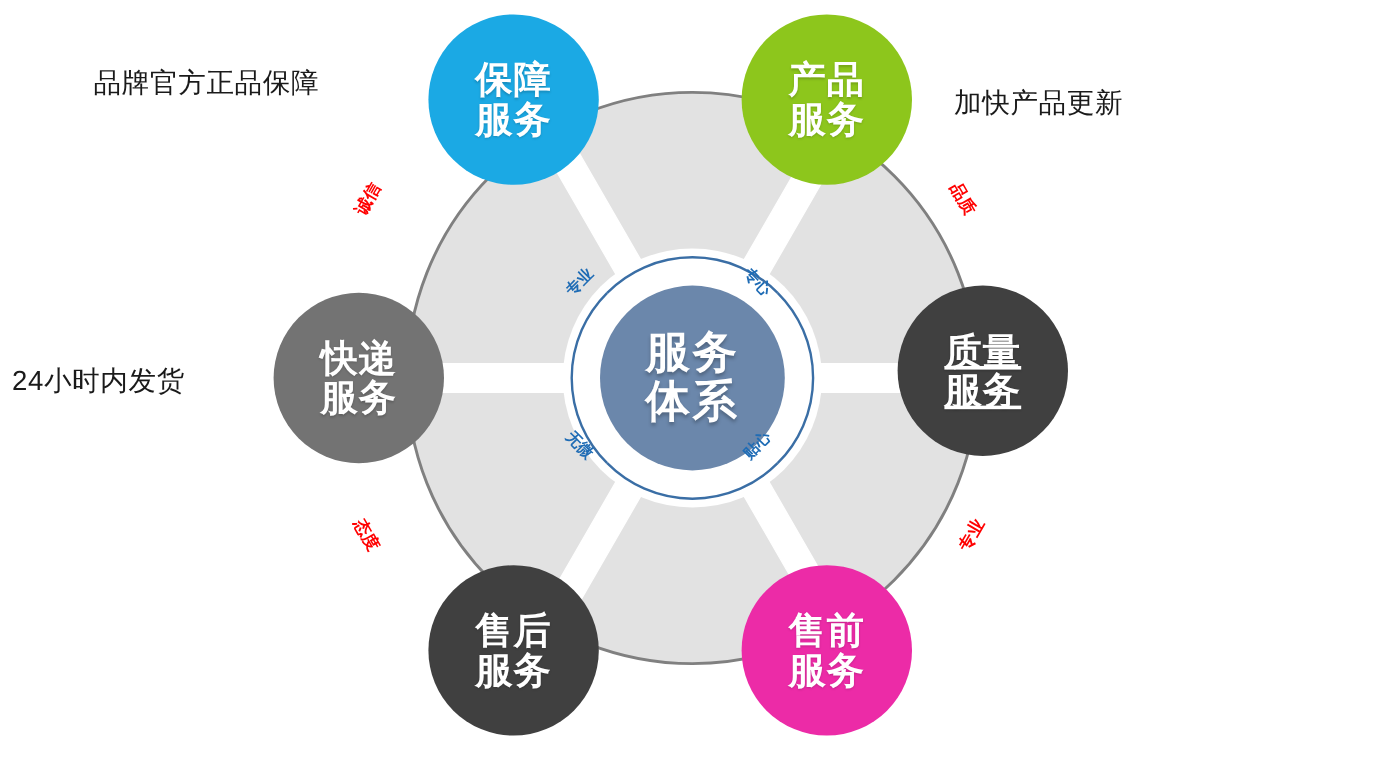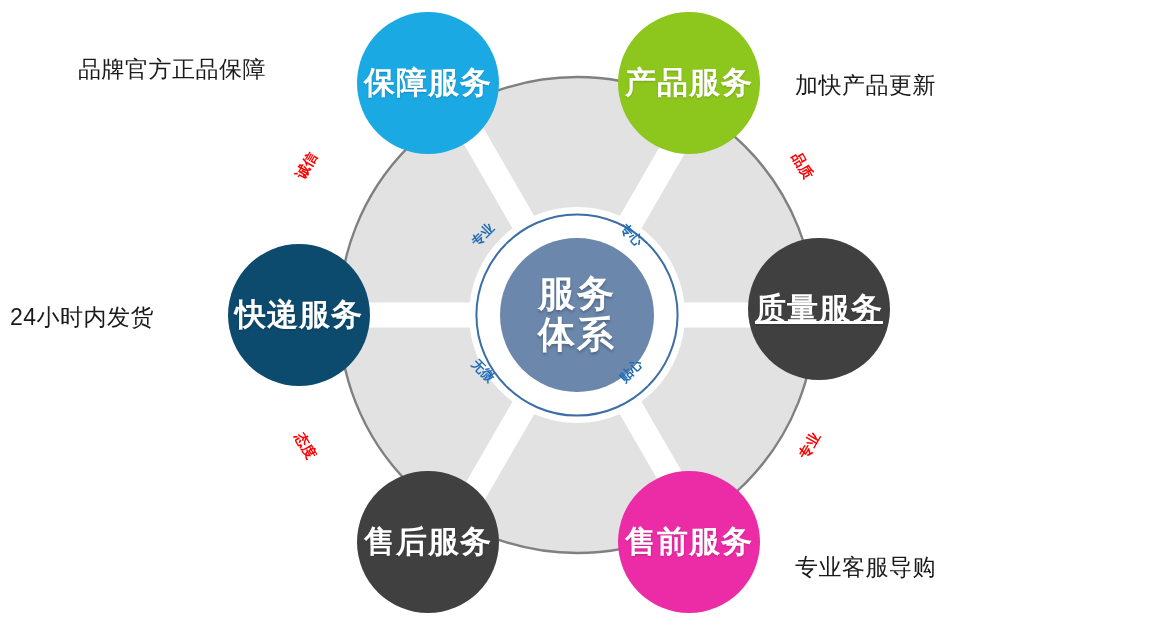--- a/index.html
+++ b/index.html
@@ -11,21 +11,21 @@
   }
   #stage { position:relative; width:1154px; height:637px; background:#fff; }
 
   svg#diagram { position:absolute; left:0; top:0; width:1154px; height:637px; }
 
   
   .node {
     position:absolute;
     border-radius:50%;
     display:flex;
-    flex-direction:row;
+    flex-direction:column;
     align-items:center;
     justify-content:center;
     color:#ffffff;
     font-weight:bold;
     line-height:1.08;
     letter-spacing:1px;
     text-align:center;
     font-size:31px;
     text-shadow:0 1px 2px rgba(0,0,0,.18);
   }
@@ -148,23 +148,22 @@
   <div class="node" style="left:618px; top:471px; width:142px; height:142px; background:#ec2ba7;align-items:center;">
     <span>售前</span>
     <span>服务</span>
   </div>
 
   <div class="node" style="left:357px; top:471px; width:142px; height:142px; background:#404040;">
     <span>售后</span>
     <span>服务</span>
   </div>
 
-  <div class="node" style="left:228px; top:244px; width:142px; height:142px; background:#0c4a6e;">
+  <div class="node" style="left:228px; top:244px; width:142px; height:142px; background:#737373;">
     <span>快递</span>
     <span>服务</span>
   </div>
 
   <div class="note" style="left:78px; top:54px;text-align:right;">品牌官方正品保障</div>
   <div class="note" style="left:795px; top:70px;">加快产品更新</div>
   <div class="note" style="left:10px; top:302px;">24小时内发货</div>
-  <div class="note" style="left:795px; top:552px;">专业客服导购</div>
 
 </div>
 
 </body></html>

